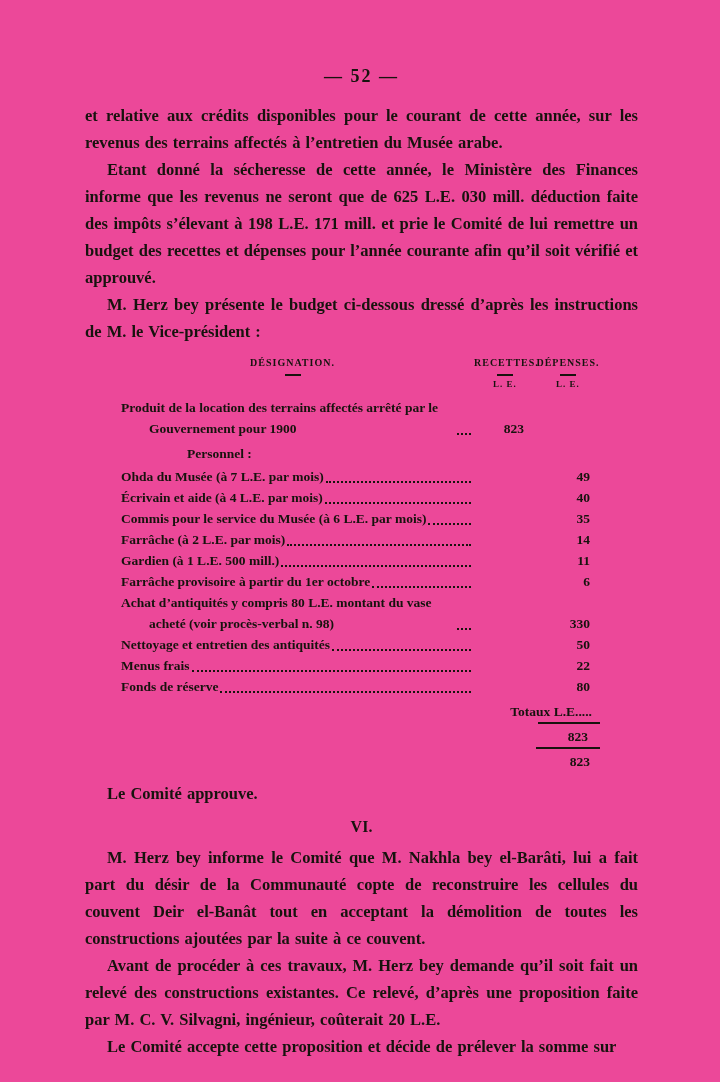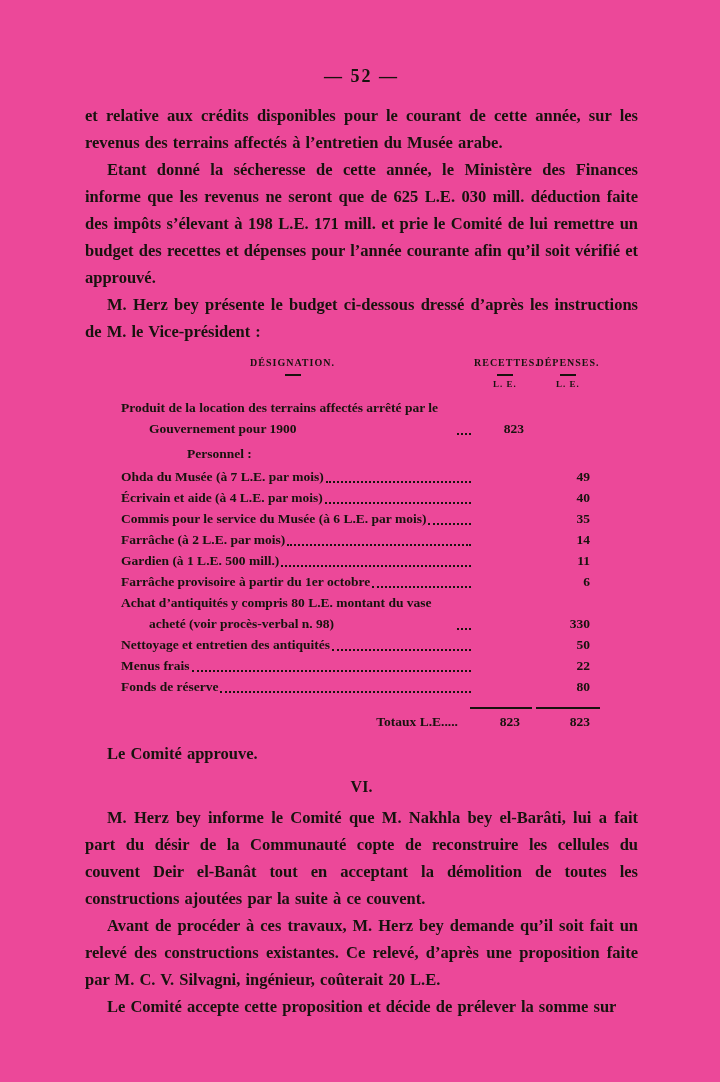--- a/index.html
+++ b/index.html
@@ -51,21 +51,21 @@
     flex: 1;
     min-width: 14px;
     border-bottom: 2px dotted #17130e;
     margin: 0 3px 4px 2px;
   }
   .tval { width: 62px; text-align: right; padding-right: 12px; flex-shrink: 0; }
   .tval.dep { width: 64px; padding-right: 10px; }
   .trow.personnel { margin-top: 4px; margin-bottom: 2px; }
   .plabel { padding-left: 66px; text-indent: 0; flex: 1; }
 
-  .trow.totals { margin-top: 10px; }
+  .trow.totals { margin-top: 4px; flex-direction: column; }
   .totlabel { flex: 1; text-align: right; padding-right: 8px; text-indent: 0; }
   .tot { border-top: 2px solid #17130e; padding-top: 2px; margin-left: 4px; }
 
   
   .vi-heading {
     text-align: center;
     font-size: 16px;
     line-height: 27px;
     margin: 6px 0 4px;
   }

